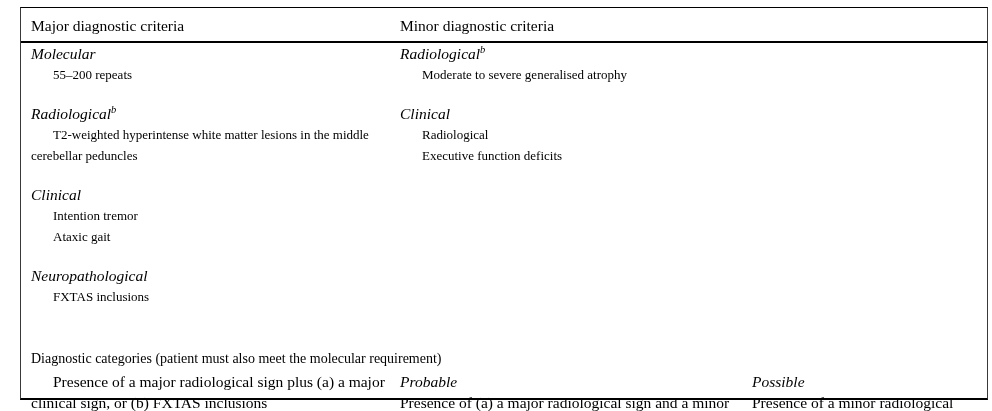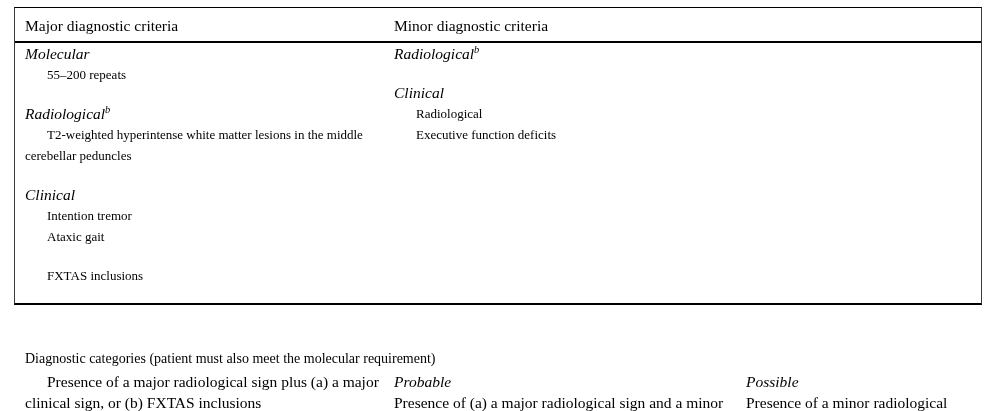--- a/index.html
+++ b/index.html
@@ -11,21 +11,21 @@
   body {
     width: 992px;
     height: 411px;
     font-family: "Liberation Serif", "DejaVu Serif", serif;
     color: #000000;
     overflow: hidden;
   }
 
   .table-wrap {
     position: absolute;
-    left: 14px;
+    left: 20px;
     top: 7px;
     width: 968px;
     box-sizing: border-box;
     border-left: 1px solid #3a3a3a;
     border-right: 1px solid #3a3a3a;
     border-top: 1.2px solid #000;
     border-bottom: 2.4px solid #000;
   }
 
   
@@ -40,21 +40,21 @@
     font-size: 15.5px;
     line-height: 20px;
     white-space: nowrap;
   }
   .thead .col1 { left: 10px; }
   .thead .col2 { left: 379px; }
 
   
   .tbody {
     position: relative;
-    height: 260px;
+    height: 355px;
   }
 
   .col {
     position: absolute;
     top: 0;
   }
   .col-major { left: 10px;  width: 365px; }
   .col-minor { left: 379px; width: 360px; }
 
   
@@ -152,29 +152,31 @@
         <p class="item">T2-weighted hyperintense white matter lesions in the middle cerebellar peduncles</p>
       </div>
 
       <div class="group">
         <div class="grp-head"><span>Clinical</span></div>
         <p class="item">Intention tremor</p>
         <p class="item">Ataxic gait</p>
       </div>
 
       <div class="group tight">
+        <div class="grp-head"><span>Neuropathological</span></div>
         <p class="item">FXTAS inclusions</p>
       </div>
 
     </div>
 
     <div class="col col-minor">
 
       <div class="group">
         <div class="grp-head"><span>Radiological</span><sup>b</sup></div>
+        <p class="item">Moderate to severe generalised atrophy</p>
       </div>
 
       <div class="group tight">
         <div class="grp-head"><span>Clinical</span></div>
         <p class="item">Radiological</p>
         <p class="item">Executive function deficits</p>
       </div>
 
     </div>
 

